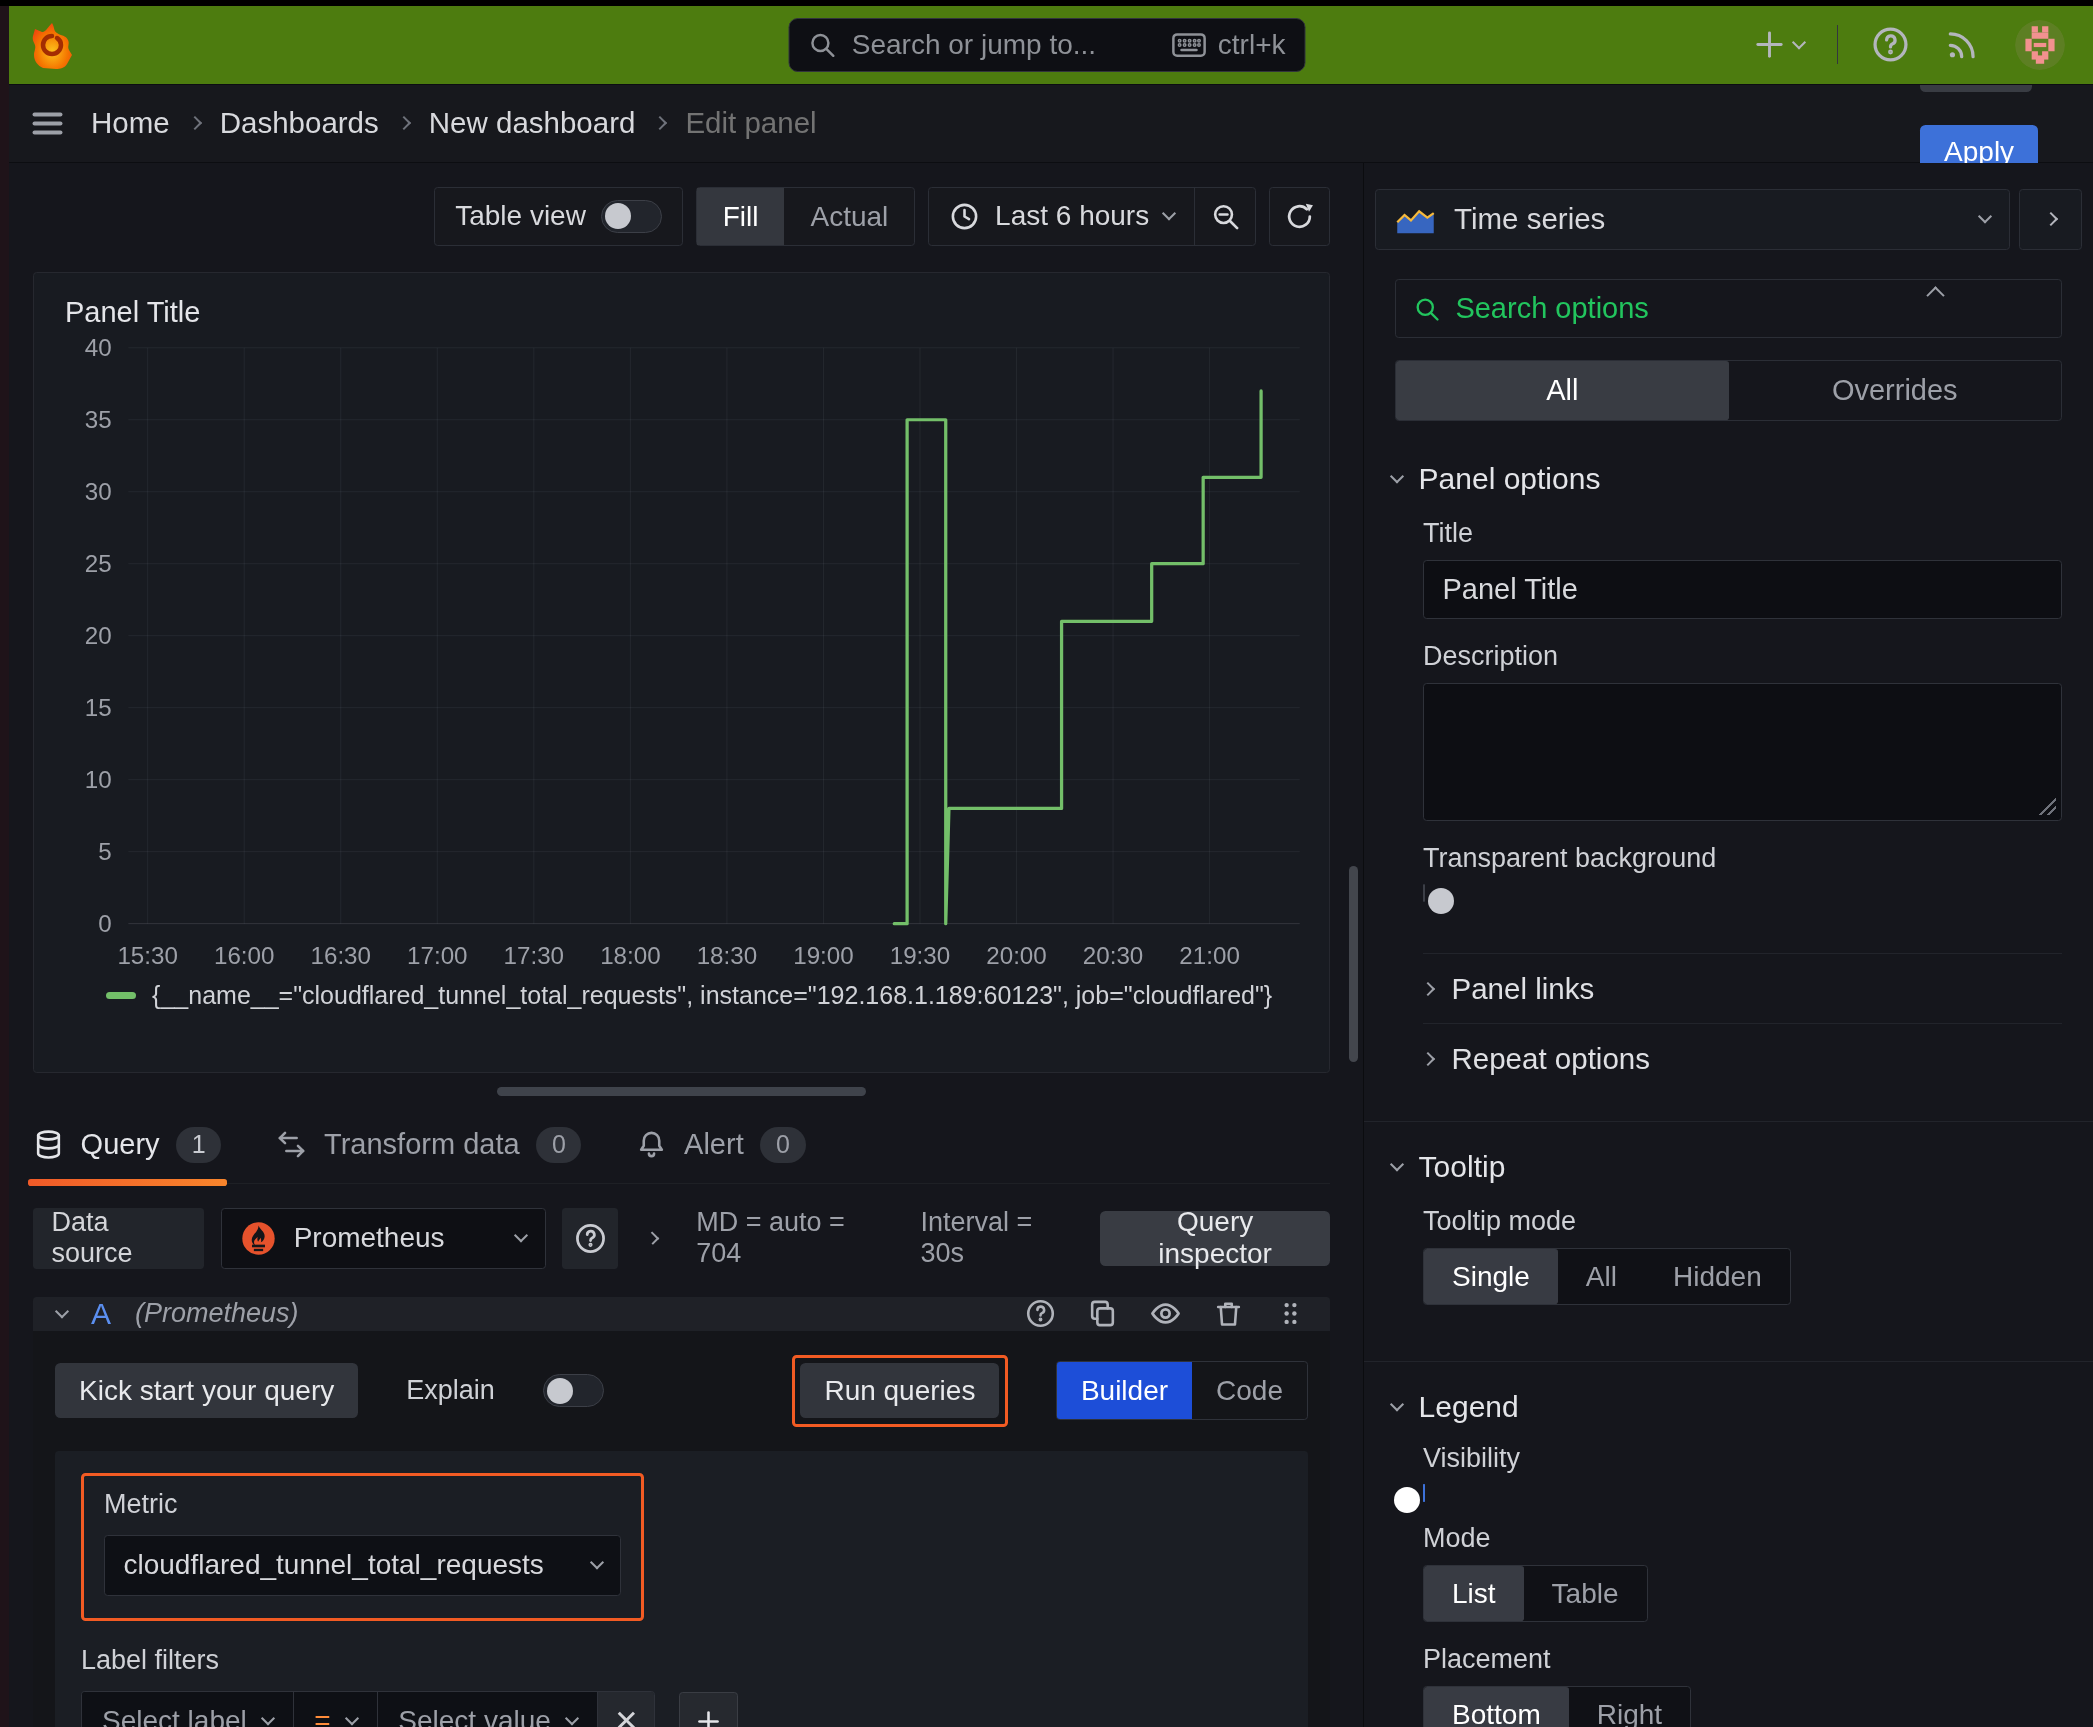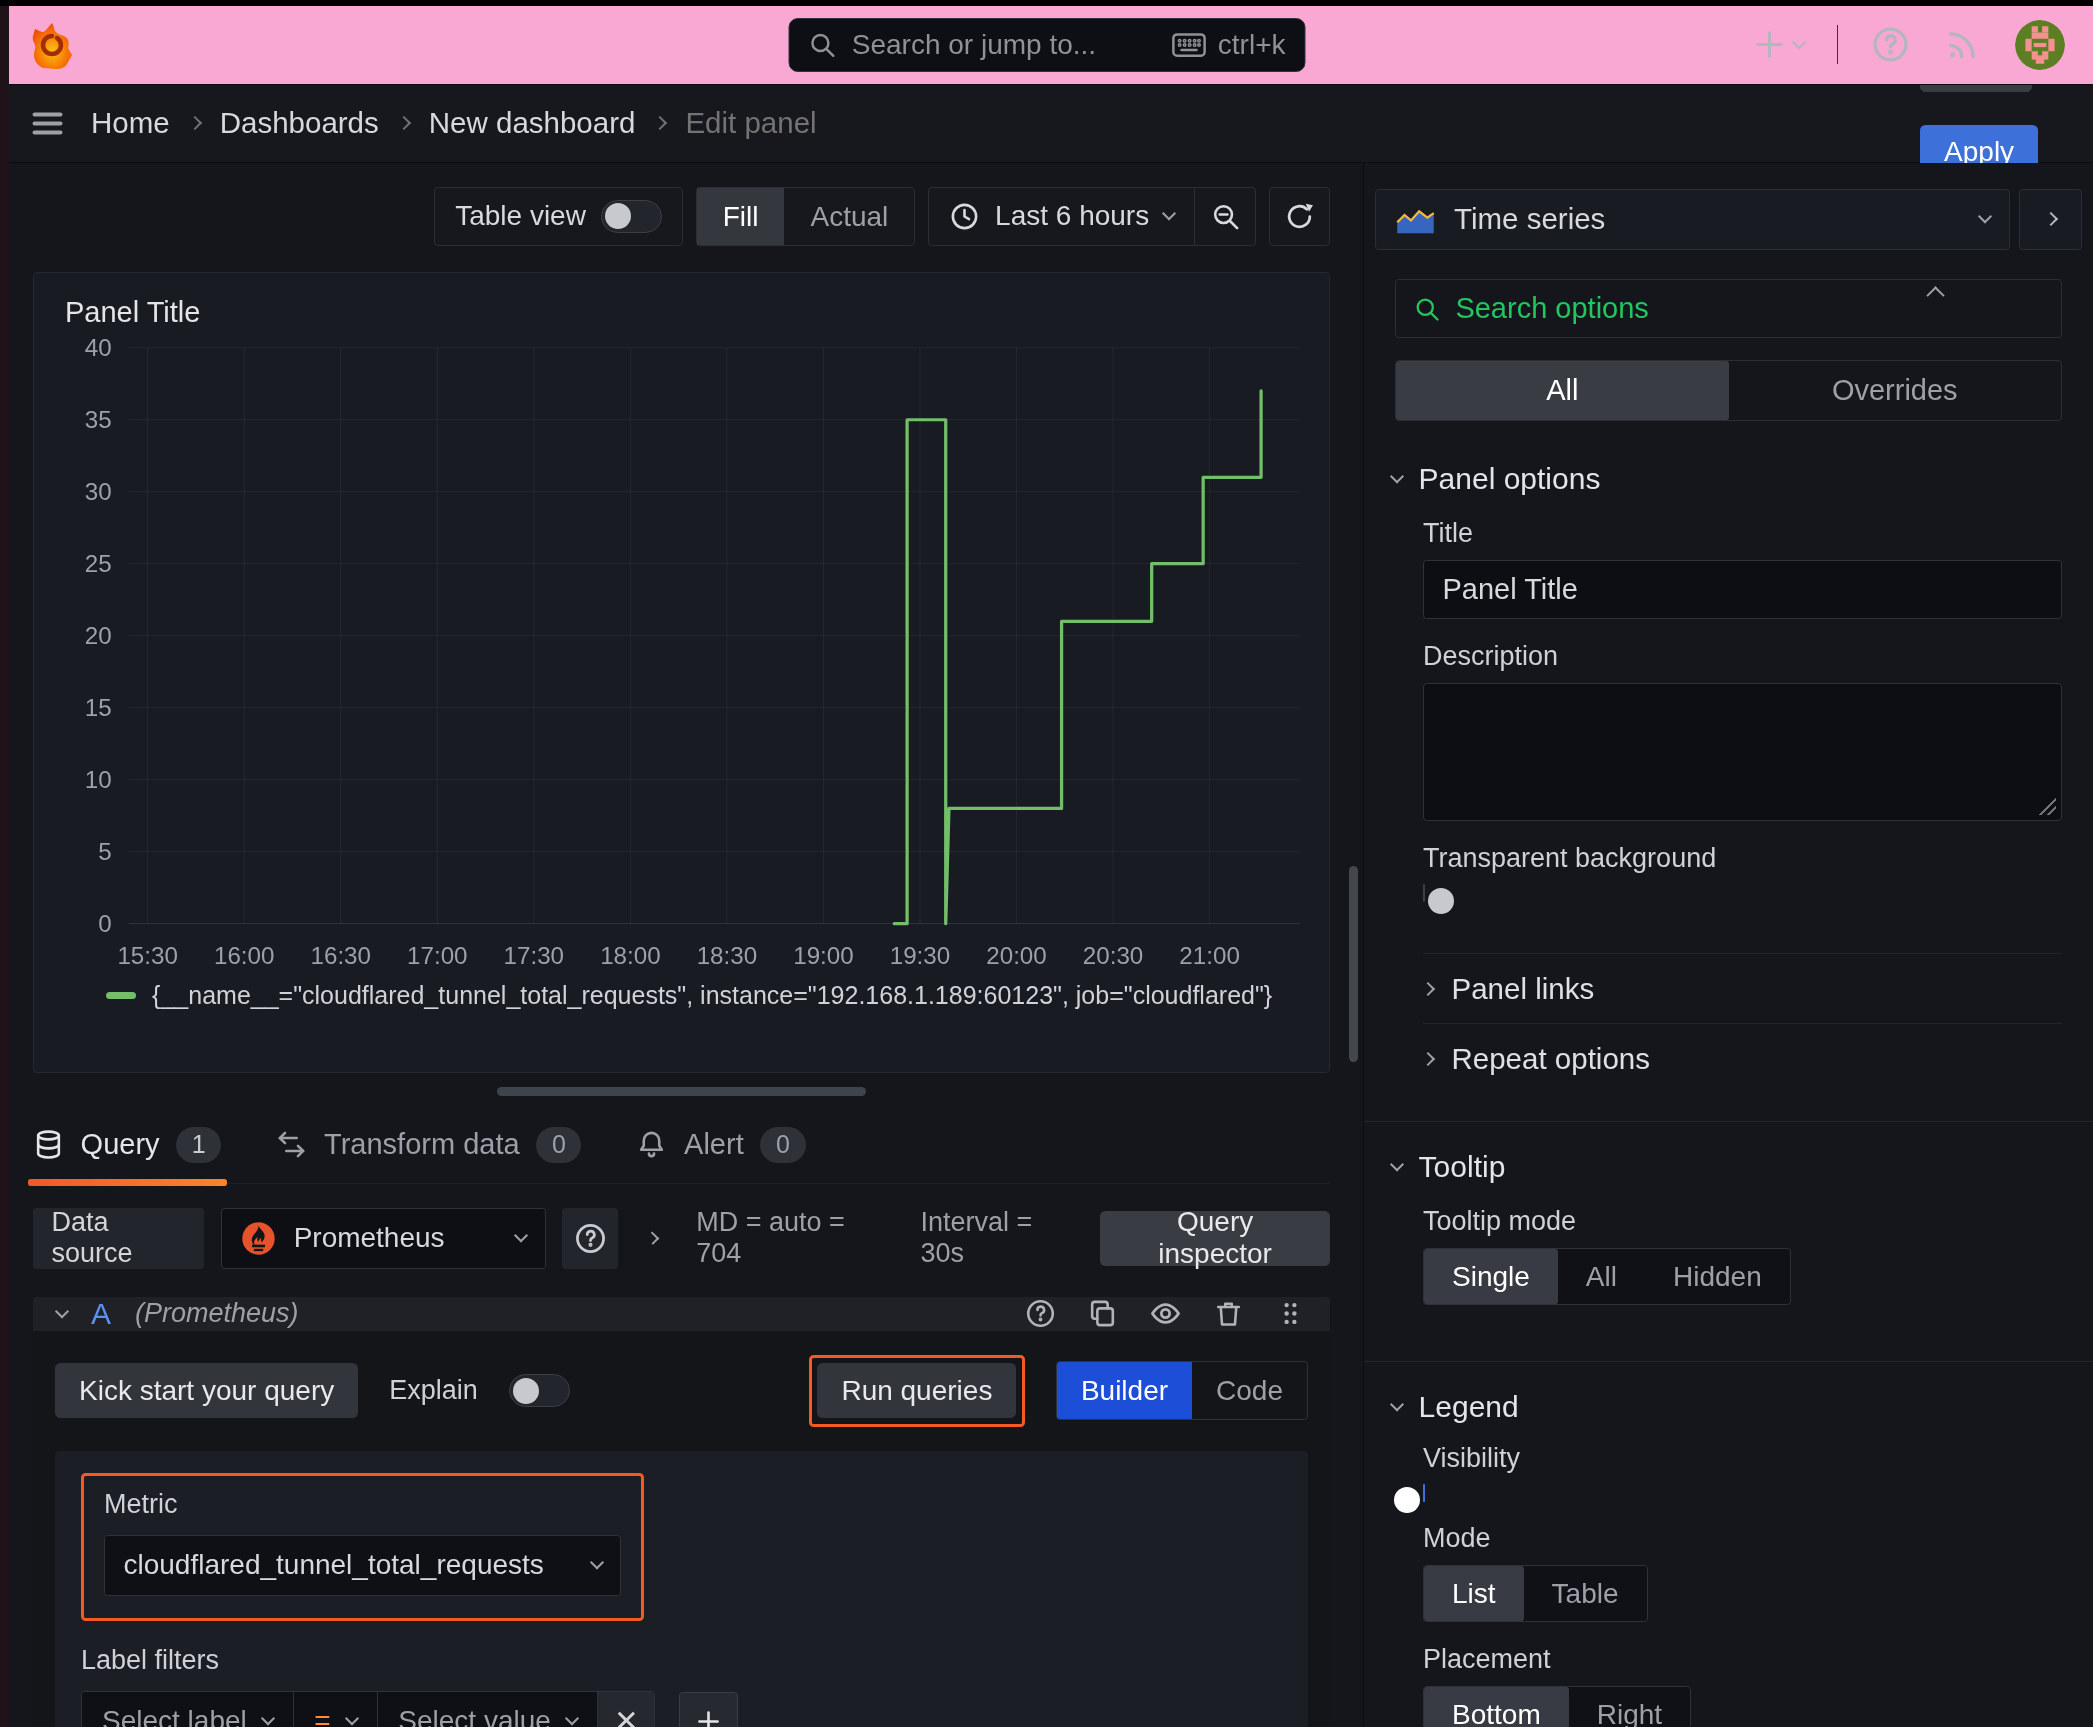--- a/index.html
+++ b/index.html
@@ -4,21 +4,21 @@
 <style>
   * { margin:0; padding:0; box-sizing:border-box; }
   html,body { width:2093px; height:1728px; overflow:hidden; }
   body { font-family:"Liberation Sans", sans-serif; background:#15161c; color:#d8d9dd; position:relative; }
 
   
   .edge-left { position:absolute; left:0; top:0; width:9.2px; height:100%; background:#1f1319; z-index:50; }
   .edge-top { position:absolute; left:0; top:0; width:100%; height:5.5px; background:#000; z-index:51; }
 
   
-  .topbar { height:79px; margin-top:5.5px; background:#f9a8d4; border-bottom:0.9px solid #0c0d11; display:flex; align-items:center; padding:16px 28px; position:relative; }
+  .topbar { height:79px; margin-top:5.5px; background:#4d7c0f; border-bottom:0.9px solid #0c0d11; display:flex; align-items:center; padding:16px 28px; position:relative; }
   .logo { width:48px; height:48px; }
   .searchbox { position:absolute; left:50%; transform:translateX(-50%); width:517px; height:54px; background:#0e0f14; border:0.9px solid #31343c; border-radius:9.2px; display:flex; align-items:center; gap:14.8px; padding:0 18.5px; color:#8e9197; font-size:28px; }
   .searchbox .right { margin-left:auto; display:flex; align-items:center; gap:11px; color:#8e9197; }
   .top-right { margin-left:auto; display:flex; align-items:center; gap:33px; color:#b4b6bd; }
   .vdiv { width:0.9px; height:39px; background:#33363e; }
   .plus-group { display:flex; align-items:center; gap:7.4px; }
   .avatar { width:50px; height:50px; border-radius:50%; overflow:hidden; }
 
   
   .navbar { height:78px; background:#17181d; border-bottom:0.9px solid #0c0d11; display:flex; align-items:center; padding:0 28px; gap:24px; }
@@ -88,21 +88,21 @@
   .sq-btn { width:61px; height:61px; background:#22252b; border-radius:3.7px; display:flex; align-items:center; justify-content:center; color:#c9cbd1; }
   .ds-stats { color:#9da0a8; display:flex; gap:41px; margin-left:9.2px; }
 
   
   .qcard { margin:28px 33px 0; height:397px; display:flex; flex-direction:column; }
   .q-head { background:#1f2127; height:72px; border-radius:3.7px 3.7px 0 0; display:flex; align-items:center; gap:24px; padding:0 24px; }
   .refid { color:#5b8ff0; font-size:30px; font-weight:500; }
   .ds-hint { color:#9da0a8; font-style:italic; font-size:27px; }
   .q-icons { margin-left:auto; display:flex; align-items:center; gap:31px; color:#b0b3ba; }
   .q-body { background:#141519; flex:1; padding:24px 22px 0; }
-  .q-row1 { display:flex; align-items:center; gap:31px; }
+  .q-row1 { display:flex; align-items:center; gap:48px; }
   .anno { border:3.7px solid #f25b23; border-radius:4.6px; }
   .anno.run { padding:5.5px; margin-left:auto; }
   .bc-group { display:flex; border:0.9px solid #2f323a; border-radius:3.7px; overflow:hidden; }
   .bc-group .opt { padding:0 24px; height:57px; line-height:57px; font-size:28px; color:#9da0a8; }
   .bc-group .opt.active { background:#1d4ed8; color:#fff; }
   .editor { margin-top:24px; background:#1b1e24; border-radius:3.7px; padding:22px 26px; height:100%; }
   .anno.metric { display:inline-block; padding:13px 20px 22px; }
   .lbl { font-size:27px; color:#cfd1d6; }
   .metric-select { margin-top:14.8px; min-width:517px; justify-content:space-between; background:#0e1015; }
   .filters { margin-top:14.8px; display:flex; align-items:center; gap:24px; }

